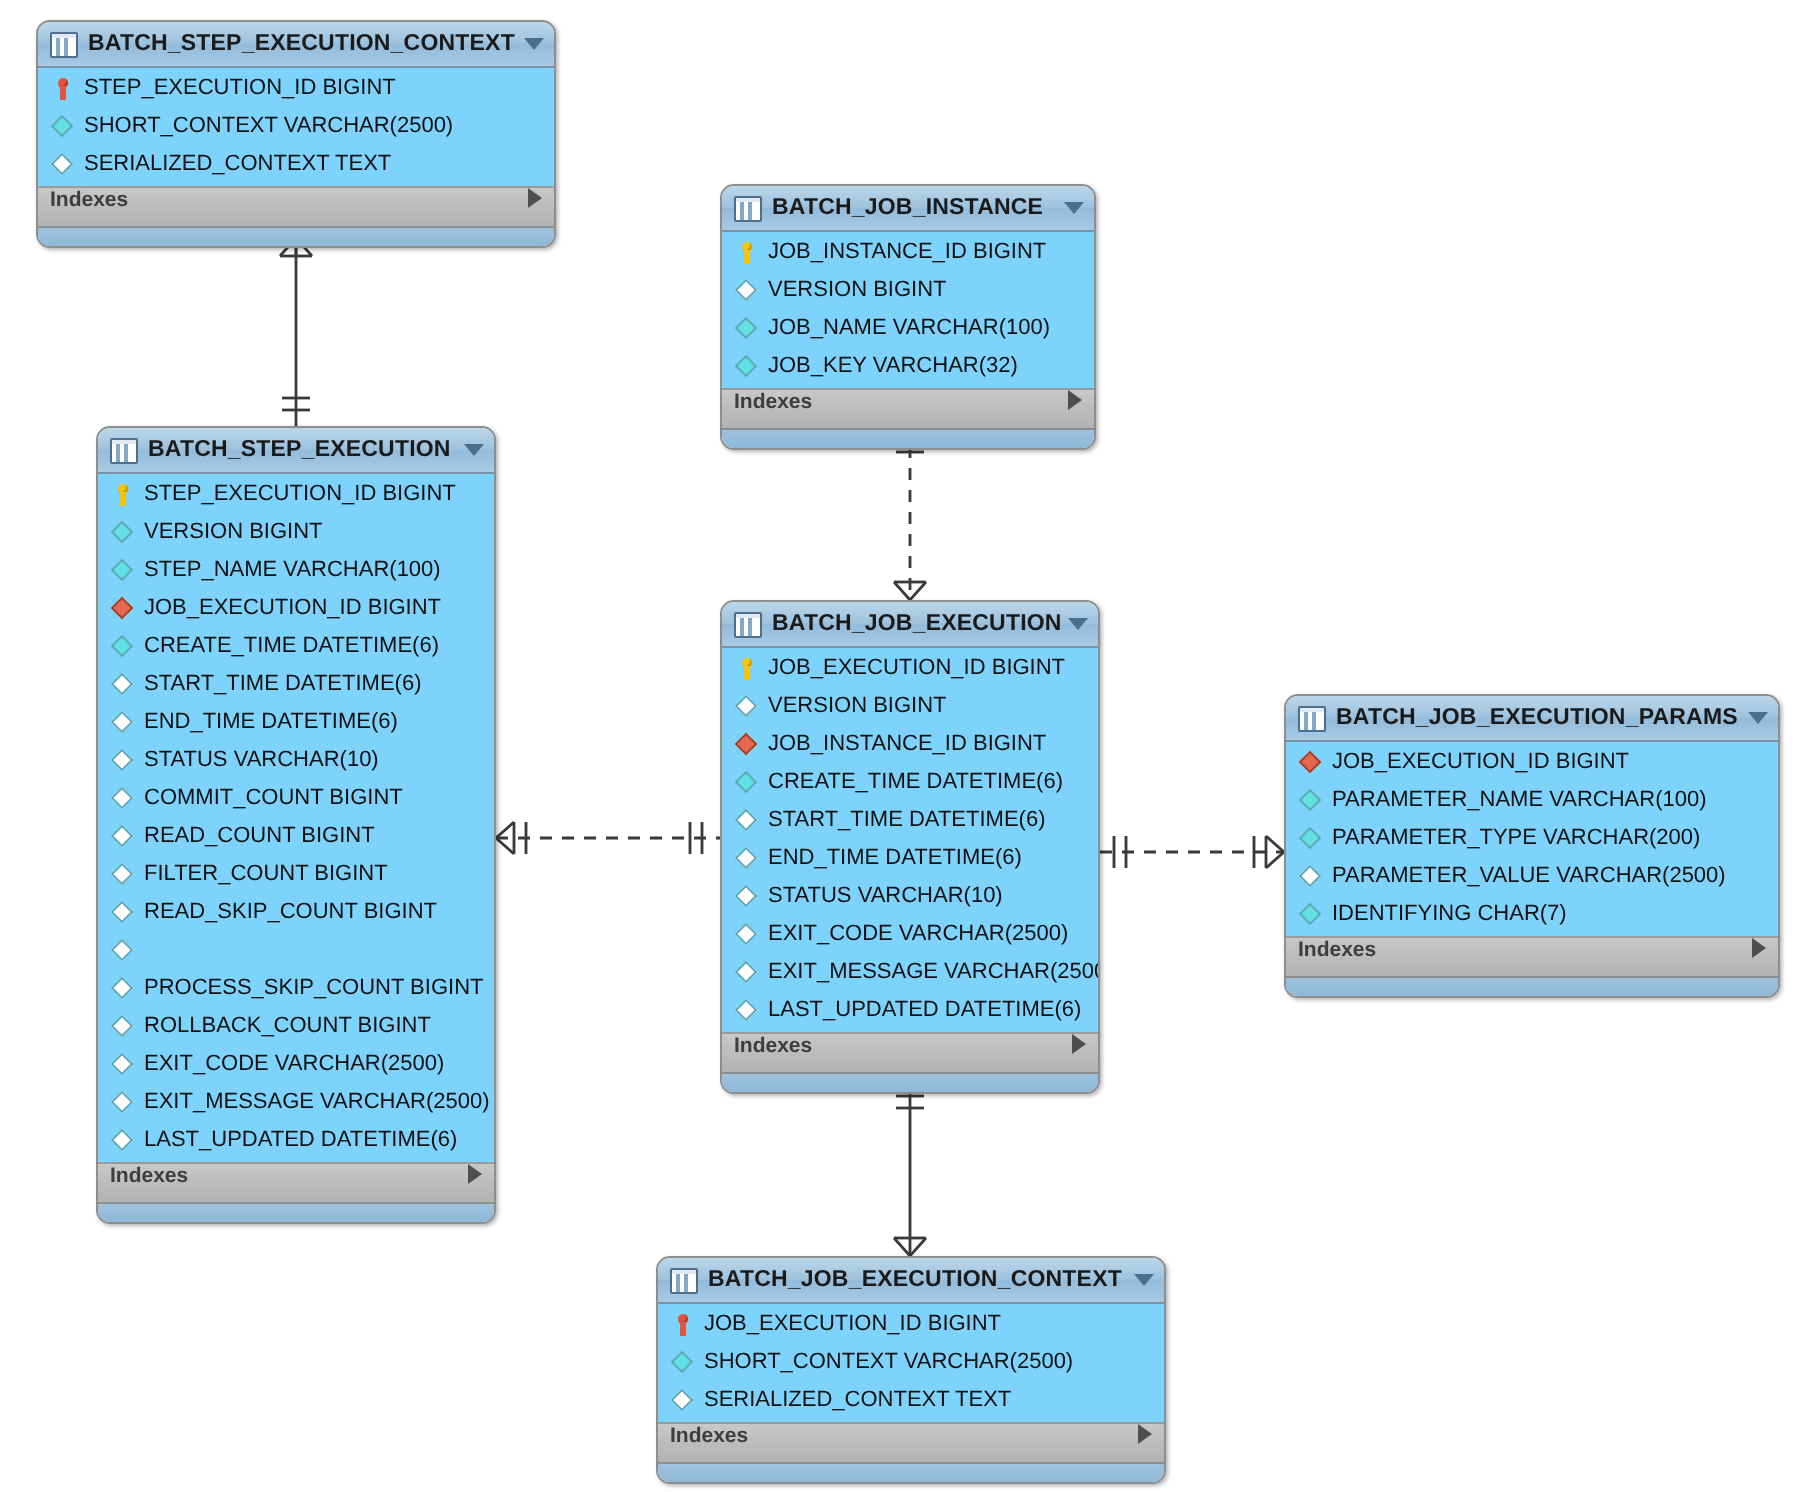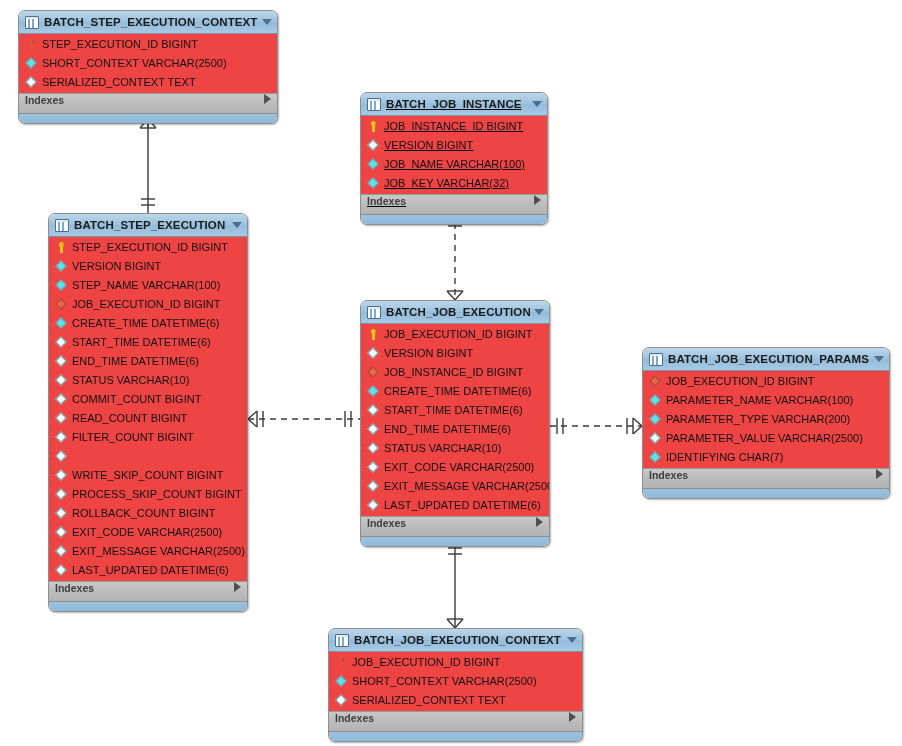--- a/index.html
+++ b/index.html
@@ -53,21 +53,21 @@
   .tbl-title{flex:1 1 auto;white-space:nowrap;overflow:hidden;}
   .tbl-caret{
     flex:0 0 auto;
     width:0;height:0;
     border-left:5px solid transparent;
     border-right:5px solid transparent;
     border-top:6px solid #4a6e8c;
     margin-left:4px;
   }
 
-  .tbl-body{background:#ef4444;padding:1px 0 1px 0;}
+  .tbl-body{background:#7dd3fc;padding:1px 0 1px 0;}
   .col-row{
     height:19px;
     display:flex;
     align-items:center;
     padding-left:6px;
     font-size:11px;
     color:#111111;
     white-space:nowrap;
   }
   .col-name{line-height:19px;}
@@ -200,21 +200,21 @@
             <span class="gl dia dia-null"></span>
             <span class="col-name">SERIALIZED_CONTEXT TEXT</span>
           </div>
         </div>
         <div class="tbl-indexes">
           <span class="lbl">Indexes</span>
           <span class="idx-caret"></span>
         </div>
         <div class="tbl-foot"></div>
       </div>
-      <div class="table-card" style="left: 360px; top: 92px; width: 188px; text-decoration: underline;">
+      <div class="table-card" style="left: 360px; top: 92px; width: 188px;">
         <div class="tbl-header">
           <span class="tbl-icon"></span>
           <span class="tbl-title">BATCH_JOB_INSTANCE</span>
           <span class="tbl-caret"></span>
         </div>
         <div class="tbl-body">
           <div class="col-row">
             <span class="gl key key-pk"></span>
             <span class="col-name">JOB_INSTANCE_ID BIGINT</span>
           </div>
@@ -283,24 +283,24 @@
           <div class="col-row">
             <span class="gl dia dia-null"></span>
             <span class="col-name">READ_COUNT BIGINT</span>
           </div>
           <div class="col-row">
             <span class="gl dia dia-null"></span>
             <span class="col-name">FILTER_COUNT BIGINT</span>
           </div>
           <div class="col-row">
             <span class="gl dia dia-null"></span>
-          </div>
-          <div class="col-row">
-            <span class="gl dia dia-null"></span>
-            <span class="col-name">WRITE_SKIP_COUNT BIGINT</span>
+            <span class="col-name">READ_SKIP_COUNT BIGINT</span>
+          </div>
+          <div class="col-row">
+            <span class="gl dia dia-null"></span>
           </div>
           <div class="col-row">
             <span class="gl dia dia-null"></span>
             <span class="col-name">PROCESS_SKIP_COUNT BIGINT</span>
           </div>
           <div class="col-row">
             <span class="gl dia dia-null"></span>
             <span class="col-name">ROLLBACK_COUNT BIGINT</span>
           </div>
           <div class="col-row">

